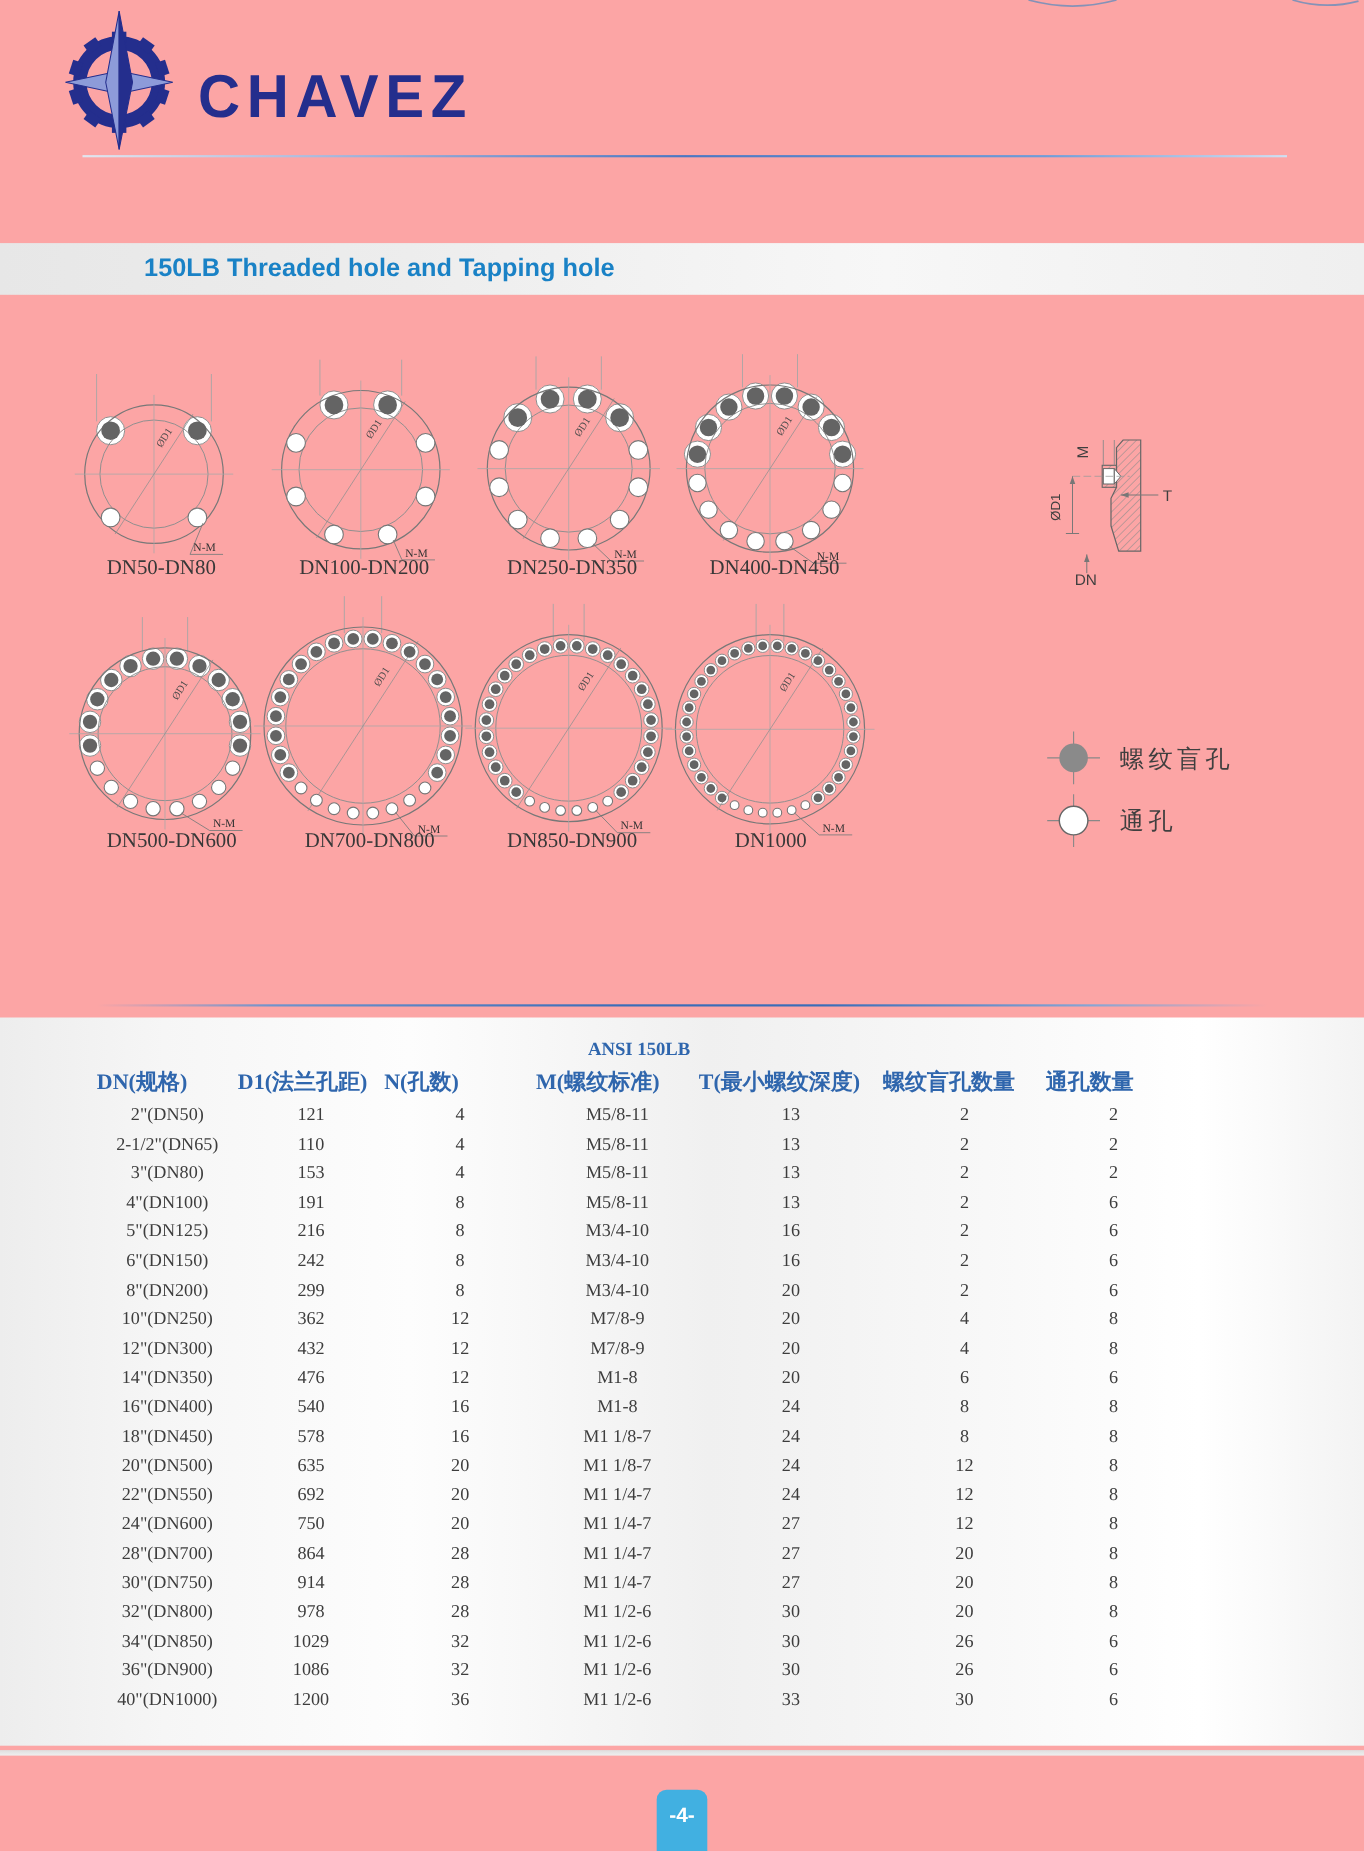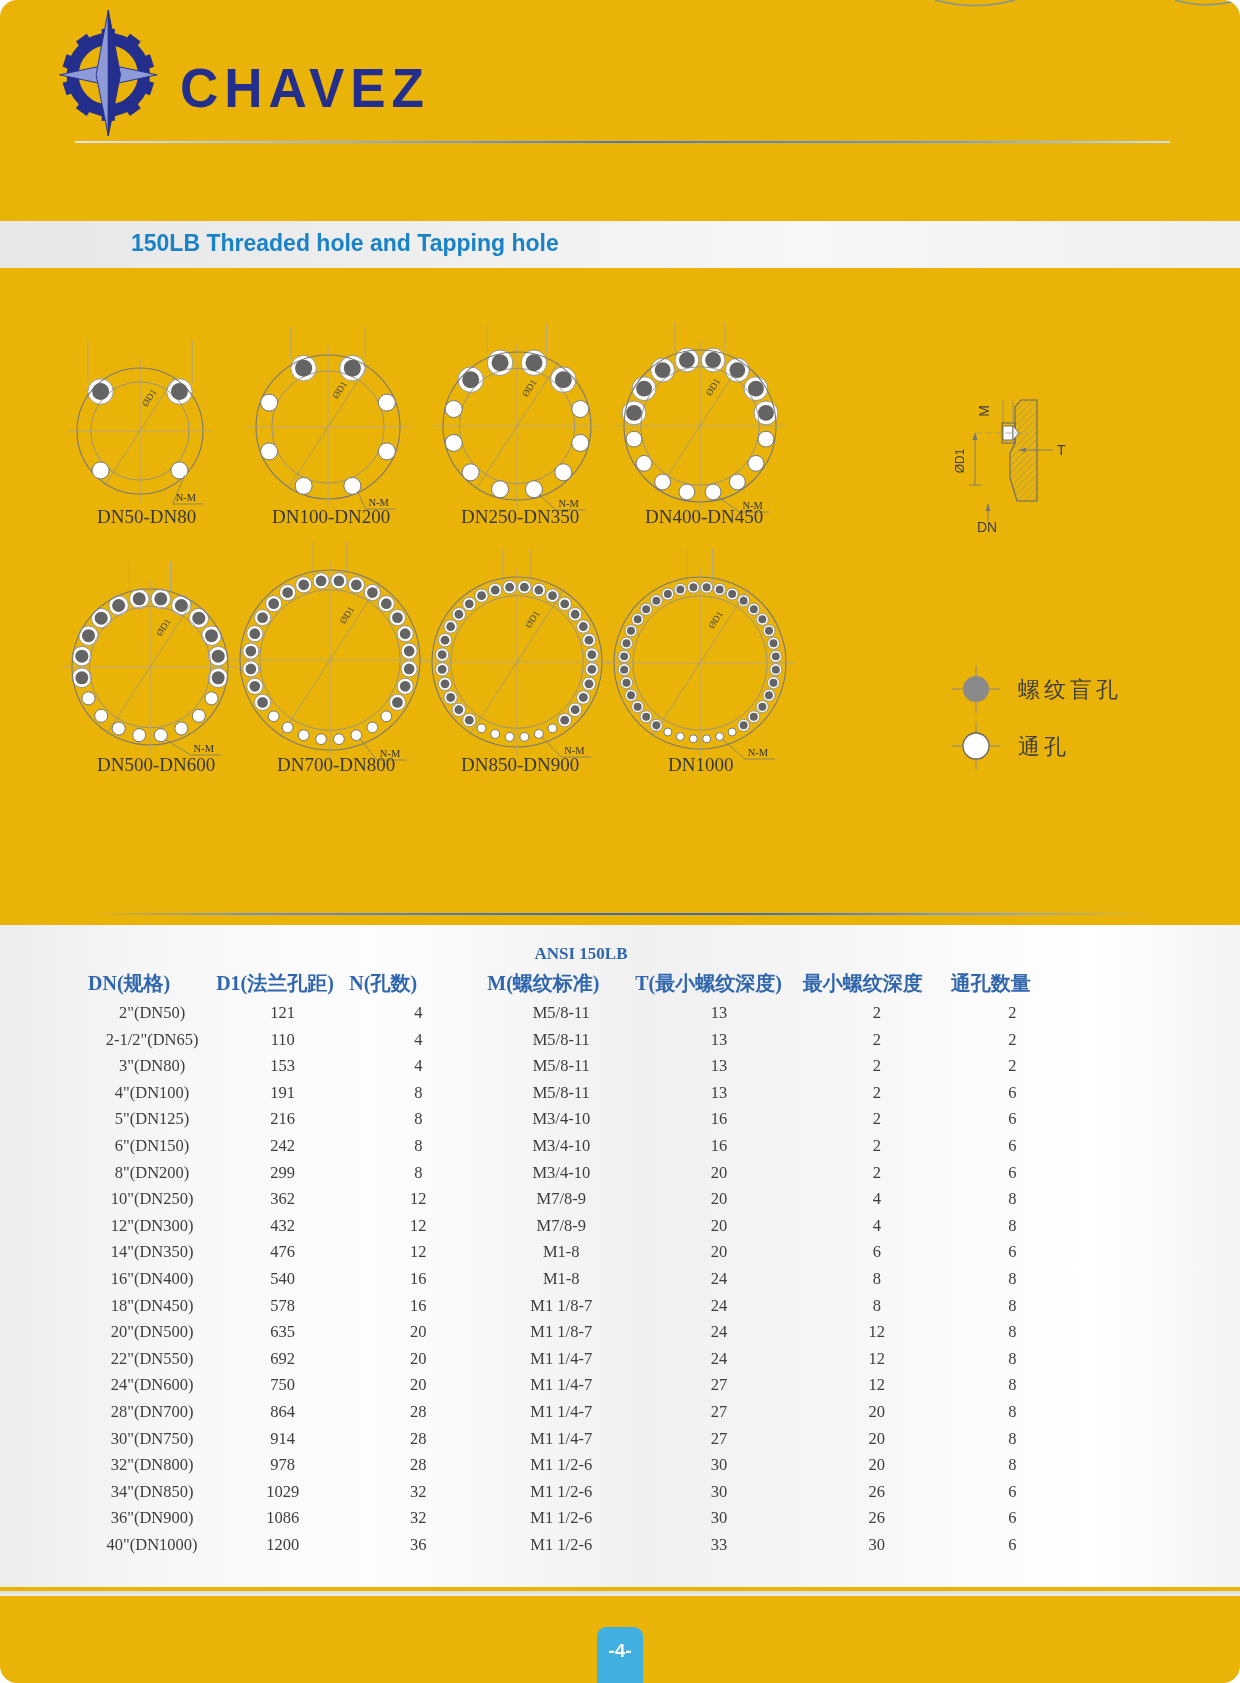--- a/index.html
+++ b/index.html
@@ -1,17 +1,17 @@
 <!DOCTYPE html>
 <html><head>
 <meta charset="utf-8">
 <style>
   html,body{margin:0;padding:0;background:#ffffff;}
-  .page{position:relative;width:1240px;height:1683px;background:#eab308;overflow:hidden;
-        font-family:"Liberation Sans",sans-serif;border-radius:17px;}
+  .page{position:relative;width:1240px;height:1683px;background:#fca5a5;overflow:hidden;
+        font-family:"Liberation Sans",sans-serif;}
   
   .top-curves{position:absolute;left:0;top:0;width:1240px;height:18px;}
   .logo-icon{position:absolute;left:52px;top:6px;}
   .brand-text{position:absolute;left:180px;top:56px;font-size:53px;font-weight:800;
               color:#242e8d;letter-spacing:6px;transform:scaleY(1.04);transform-origin:left top;}
   .logo-rule{position:absolute;left:75px;top:141px;width:1095px;height:2px;
              background:linear-gradient(90deg,#e2e5ee 0%,#aebedf 18%,#4a77c2 50%,#6f9dd8 80%,#cfe0f2 100%);}
   
   .title-band{position:absolute;left:0;top:221px;width:100%;height:47px;
               background:linear-gradient(90deg,#e7e7e7 0%,#ededed 30%,#f7f7f7 65%,#efefef 100%);}
@@ -500,21 +500,21 @@
         <col style="width:15%">
         <col style="width:12.5%">
     </colgroup>
     <thead>
         <tr id="headRow">
           <th>DN(规格)</th>
           <th>D1(法兰孔距)</th>
           <th>N(孔数)</th>
           <th>M(螺纹标准)</th>
           <th>T(最小螺纹深度)</th>
-          <th>最小螺纹深度</th>
+          <th>螺纹盲孔数量</th>
           <th>通孔数量</th>
         </tr>
       </thead>
     <tbody id="bodyRows">
         <tr>
           <td>2"(DN50)</td>
           <td>121</td>
           <td>4</td>
           <td>M5/8-11</td>
           <td>13</td>

